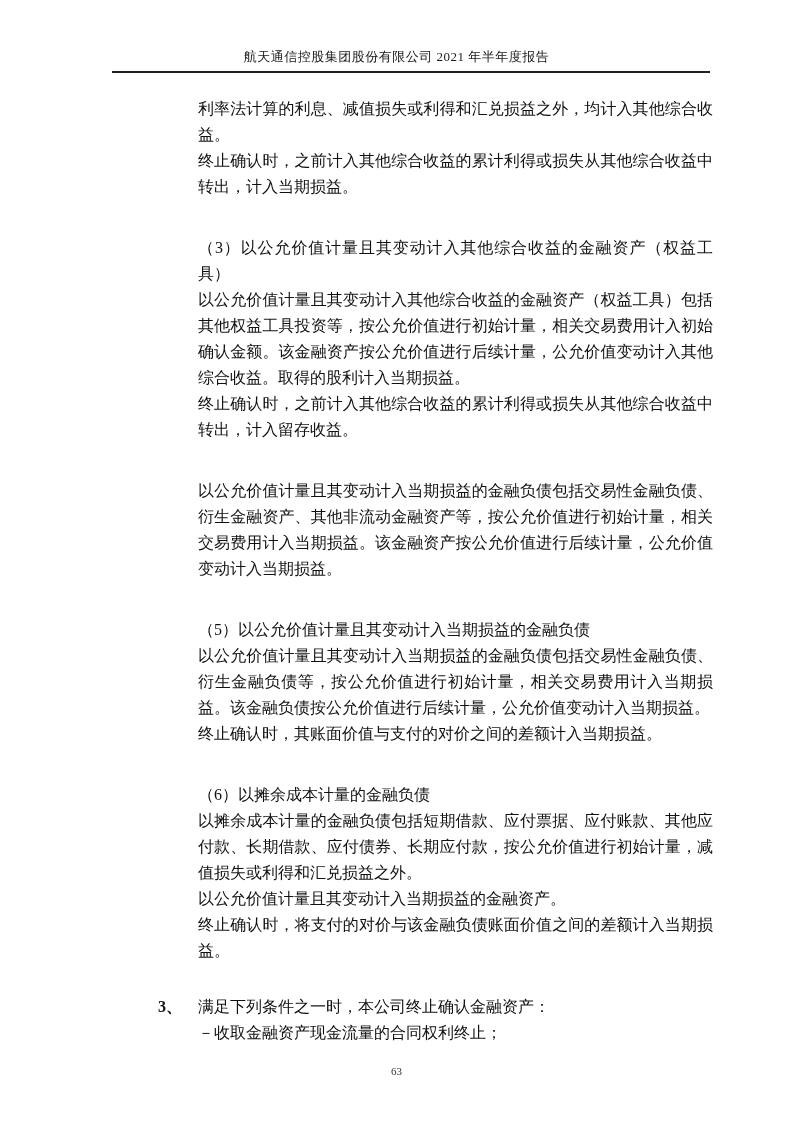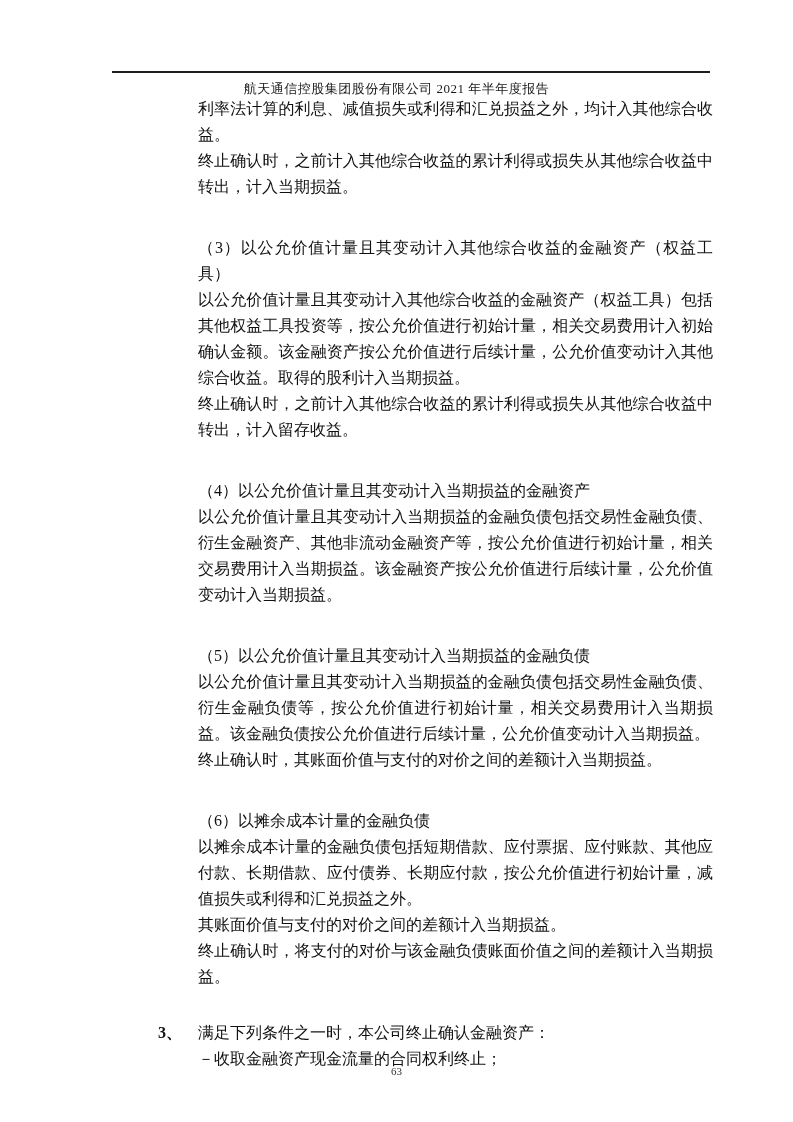--- a/index.html
+++ b/index.html
@@ -17,21 +17,20 @@
   .header-title {
     position: absolute;
     top: 49px;
     left: 0;
     width: 100%;
     text-align: center;
     font-size: 13px;
     line-height: 16px;
     color: #1a1a1a;
     letter-spacing: 0.5px;
-    margin-top: 32px;
   }
   .header-rule {
     position: absolute;
     top: 71px;
     left: 112px;
     width: 598px;
     height: 0;
     border-top: 2px solid #1f1f1f;
   }
   .content {
@@ -85,34 +84,33 @@
     <p class="para">利率法计算的利息、减值损失或利得和汇兑损益之外，均计入其他综合收益。</p>
     <p class="para">终止确认时，之前计入其他综合收益的累计利得或损失从其他综合收益中转出，计入当期损益。</p>
 
     <div class="subsection">
       <p class="para">（3）以公允价值计量且其变动计入其他综合收益的金融资产（权益工具）</p>
       <p class="para">以公允价值计量且其变动计入其他综合收益的金融资产（权益工具）包括其他权益工具投资等，按公允价值进行初始计量，相关交易费用计入初始确认金额。该金融资产按公允价值进行后续计量，公允价值变动计入其他综合收益。取得的股利计入当期损益。</p>
       <p class="para">终止确认时，之前计入其他综合收益的累计利得或损失从其他综合收益中转出，计入留存收益。</p>
     </div>
 
     <div class="subsection">
-      <p class="para">（4）以公允价值计量且其变动计入当期损益的金融资产</p>
       <p class="para">以公允价值计量且其变动计入当期损益的金融负债包括交易性金融负债、衍生金融资产、其他非流动金融资产等，按公允价值进行初始计量，相关交易费用计入当期损益。该金融资产按公允价值进行后续计量，公允价值变动计入当期损益。</p>
     </div>
 
     <div class="subsection">
       <p class="para">（5）以公允价值计量且其变动计入当期损益的金融负债</p>
       <p class="para">以公允价值计量且其变动计入当期损益的金融负债包括交易性金融负债、衍生金融负债等，按公允价值进行初始计量，相关交易费用计入当期损益。该金融负债按公允价值进行后续计量，公允价值变动计入当期损益。</p>
       <p class="para">终止确认时，其账面价值与支付的对价之间的差额计入当期损益。</p>
     </div>
 
     <div class="subsection">
       <p class="para">（6）以摊余成本计量的金融负债</p>
       <p class="para">以摊余成本计量的金融负债包括短期借款、应付票据、应付账款、其他应付款、长期借款、应付债券、长期应付款，按公允价值进行初始计量，减值损失或利得和汇兑损益之外。</p>
-      <p class="para">其账面价值与支付的对价之间的差额计入当期损益。</p>
+      <p class="para">以公允价值计量且其变动计入当期损益的金融资产。</p>
       <p class="para">终止确认时，将支付的对价与该金融负债账面价值之间的差额计入当期损益。</p>
     </div>
 
     <div class="numbered-section">
       <p class="numbered-heading">
         <span class="sec-num">3、</span>
       </p>
       <p class="para">满足下列条件之一时，本公司终止确认金融资产：</p>
       <p class="para">－收取金融资产现金流量的合同权利终止；</p>
     </div>

